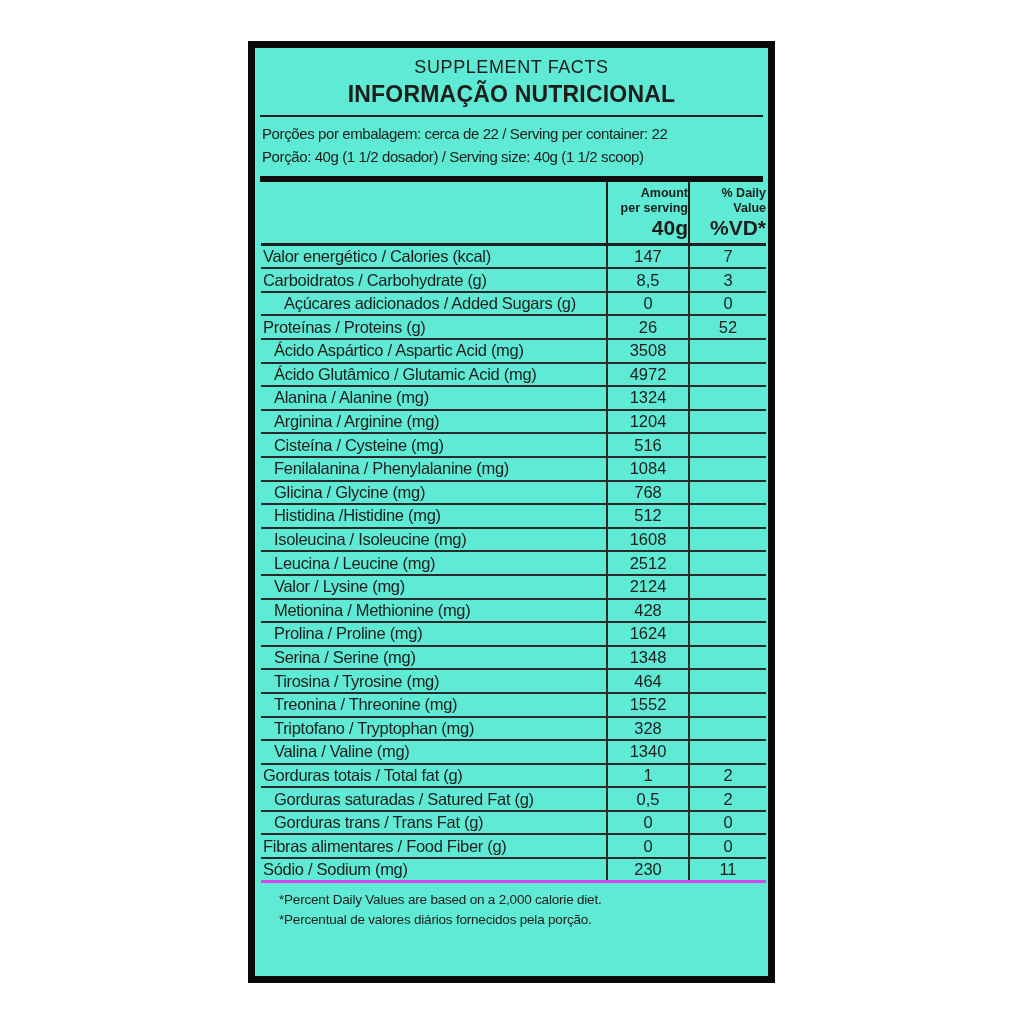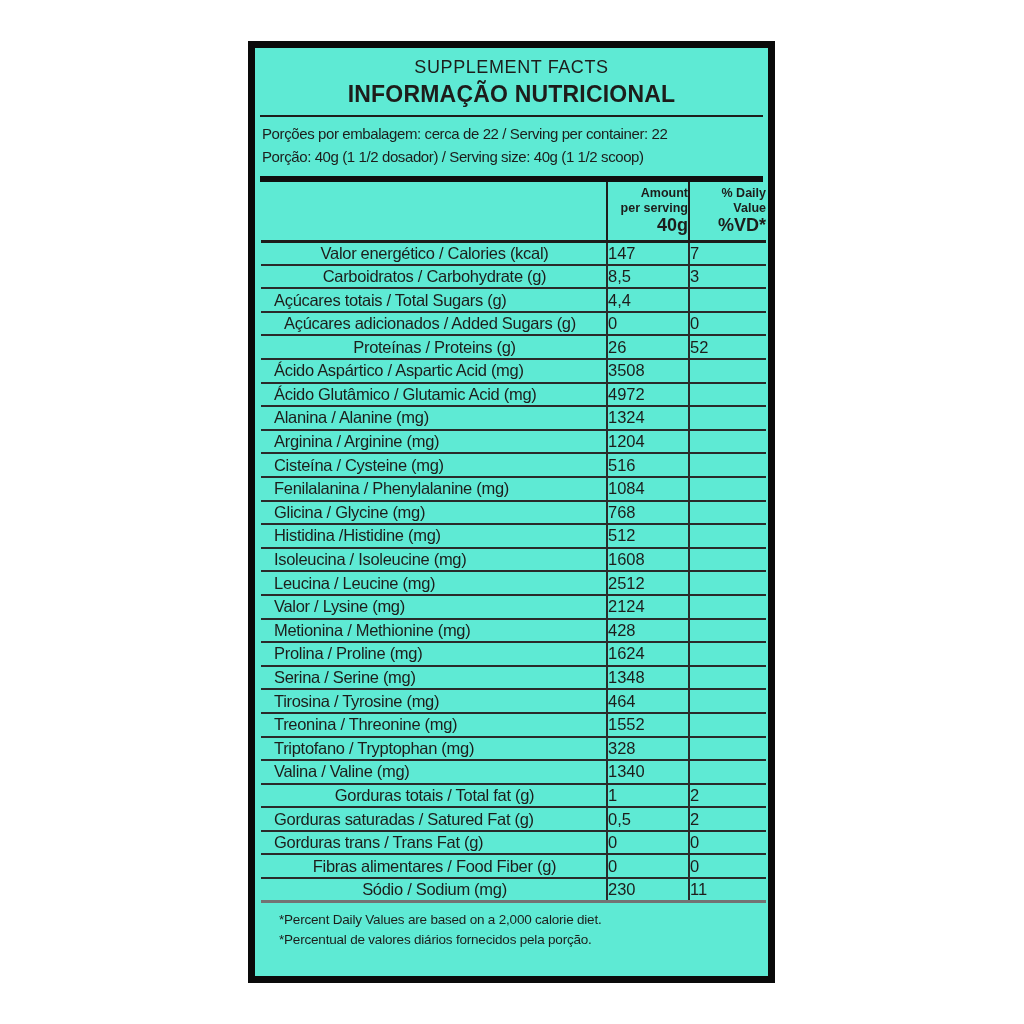--- a/index.html
+++ b/index.html
@@ -52,39 +52,39 @@
     border-bottom: 3px solid #1d1d1b;
     vertical-align: middle;
     padding: 4px 0 3px 0;
   }
   tr.header-row td.amount, tr.header-row td.dv {
     border-left: 2px solid #1d1d1b;
     text-align: right;
     font-weight: 700;
   }
   .hdr-small { font-size: 12.5px; line-height: 1.15; }
-  .hdr-big   { font-size: 18px; line-height: 1.2; }
+  .hdr-big   { font-size: 21px; line-height: 1.2; }
 
   tr.data-row td {
     border-bottom: 2px solid #2a2a2a;
     height: 23.6px;
     font-size: 16.5px;
     vertical-align: middle;
     letter-spacing: -0.3px;
     white-space: nowrap;
     overflow: hidden;
   }
   tr.data-row td.amount, tr.data-row td.dv {
     border-left: 2px solid #2a2a2a;
-    text-align: left;
+    text-align: center;
     letter-spacing: 0;
     margin-left: 24px;
   }
-  tr.data-row:last-child td { border-bottom: 3px solid #737373; }
-  td.label.indent-0 { padding-left: 2px; text-align: center; }
+  tr.data-row:last-child td { border-bottom: 3px solid #d946ef; }
+  td.label.indent-0 { padding-left: 2px; }
   td.label.indent-1 { padding-left: 13px; }
   td.label.indent-2 { padding-left: 23px; }
 
   .footnotes {
     padding: 7px 8px 0 24px;
     font-size: 13.5px;
     line-height: 1.5;
     letter-spacing: -0.2px;
     white-space: nowrap;
   }
@@ -134,25 +134,20 @@
     <td class="amount">147</td>
     <td class="dv">7</td>
   </tr>
 
   <tr class="data-row">
     <td class="label indent-0">Carboidratos / Carbohydrate (g)</td>
     <td class="amount">8,5</td>
     <td class="dv">3</td>
   </tr>
 
-  <tr class="data-row">
-    <td class="label indent-1">Açúcares totais / Total Sugars (g)</td>
-    <td class="amount">4,4</td>
-    <td class="dv"></td>
-  </tr>
 
   <tr class="data-row">
     <td class="label indent-2">Açúcares adicionados / Added Sugars (g)</td>
     <td class="amount">0</td>
     <td class="dv">0</td>
   </tr>
 
   <tr class="data-row">
     <td class="label indent-0">Proteínas / Proteins (g)</td>
     <td class="amount">26</td>

